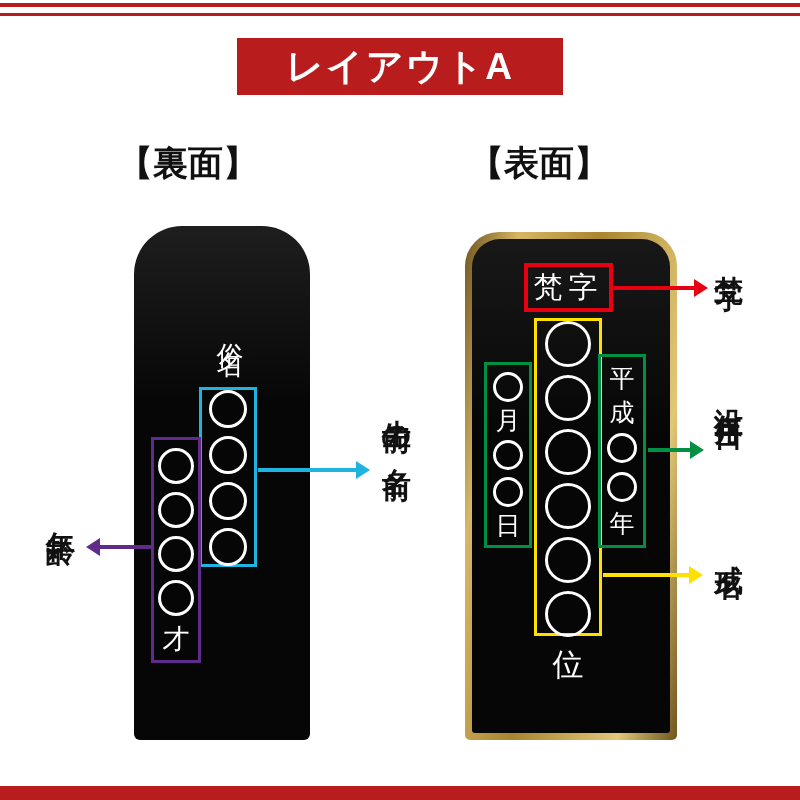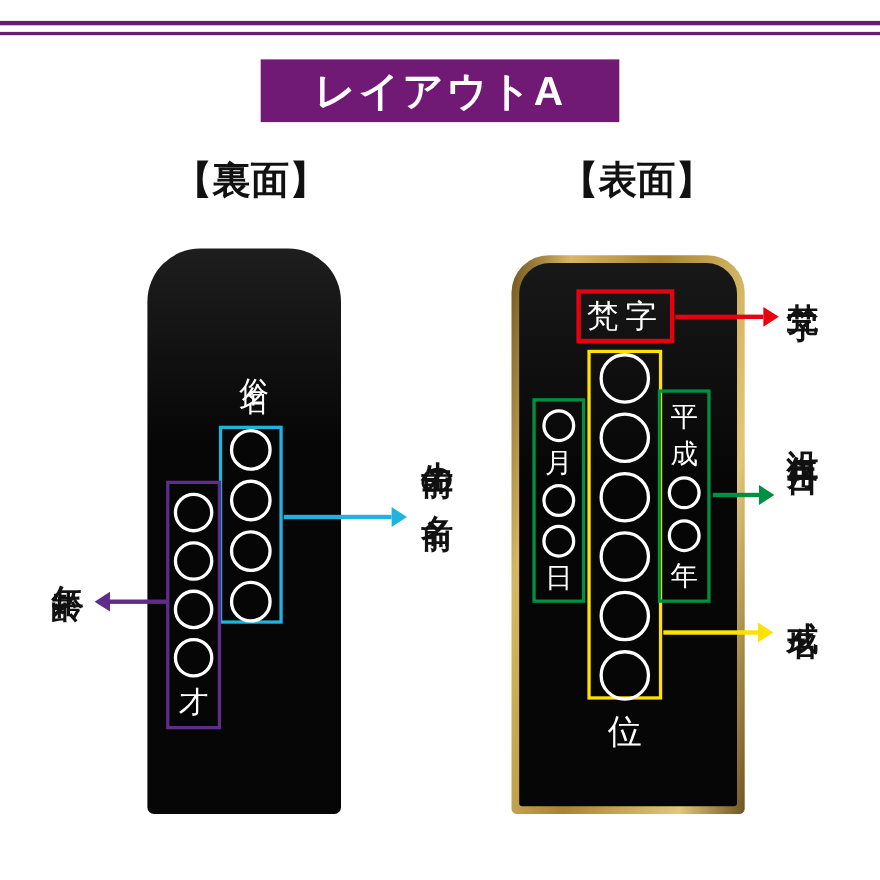--- a/index.html
+++ b/index.html
@@ -3,33 +3,33 @@
 <meta charset="utf-8">
 <style>
   * { margin:0; padding:0; box-sizing:border-box; }
   html,body { width:800px; height:800px; }
   body {
     position:relative;
     background:#ffffff;
     font-family:"Liberation Sans","DejaVu Sans",sans-serif;
     overflow:hidden;
   }
-  .accent { background:#701a75;margin-top:16px; }
+  .accent { background:#b91c1c; }
   .top-line-1 { position:absolute; left:0; top:3px;  width:800px; height:4px; }
   .top-line-2 { position:absolute; left:0; top:13px; width:800px; height:3px; }
   .bottom-bar { position:absolute; left:0; top:786px; width:800px; height:14px; }
 
   .header-band {
     position:absolute; left:237px; top:38px; width:326px; height:57px;
     display:flex; align-items:center; justify-content:center;
     color:#ffffff; font-size:37px; font-weight:bold; letter-spacing:2px;
   }
 
   .panel-heading {
-    position:absolute; top:140px; width:220px; text-align:center;
+    position:absolute; top:140px; width:220px; text-align:left;
     font-size:35px; font-weight:bold; color:#111111;
   }
   .back-heading  { left:118px; }
   .front-heading { left:469px; }
 
   
   .back-tablet {
     position:absolute; left:134px; top:226px; width:176px; height:514px;
     background:linear-gradient(180deg,#1e1e1e,#060606 35%);
     border-radius:48px 48px 6px 6px;

